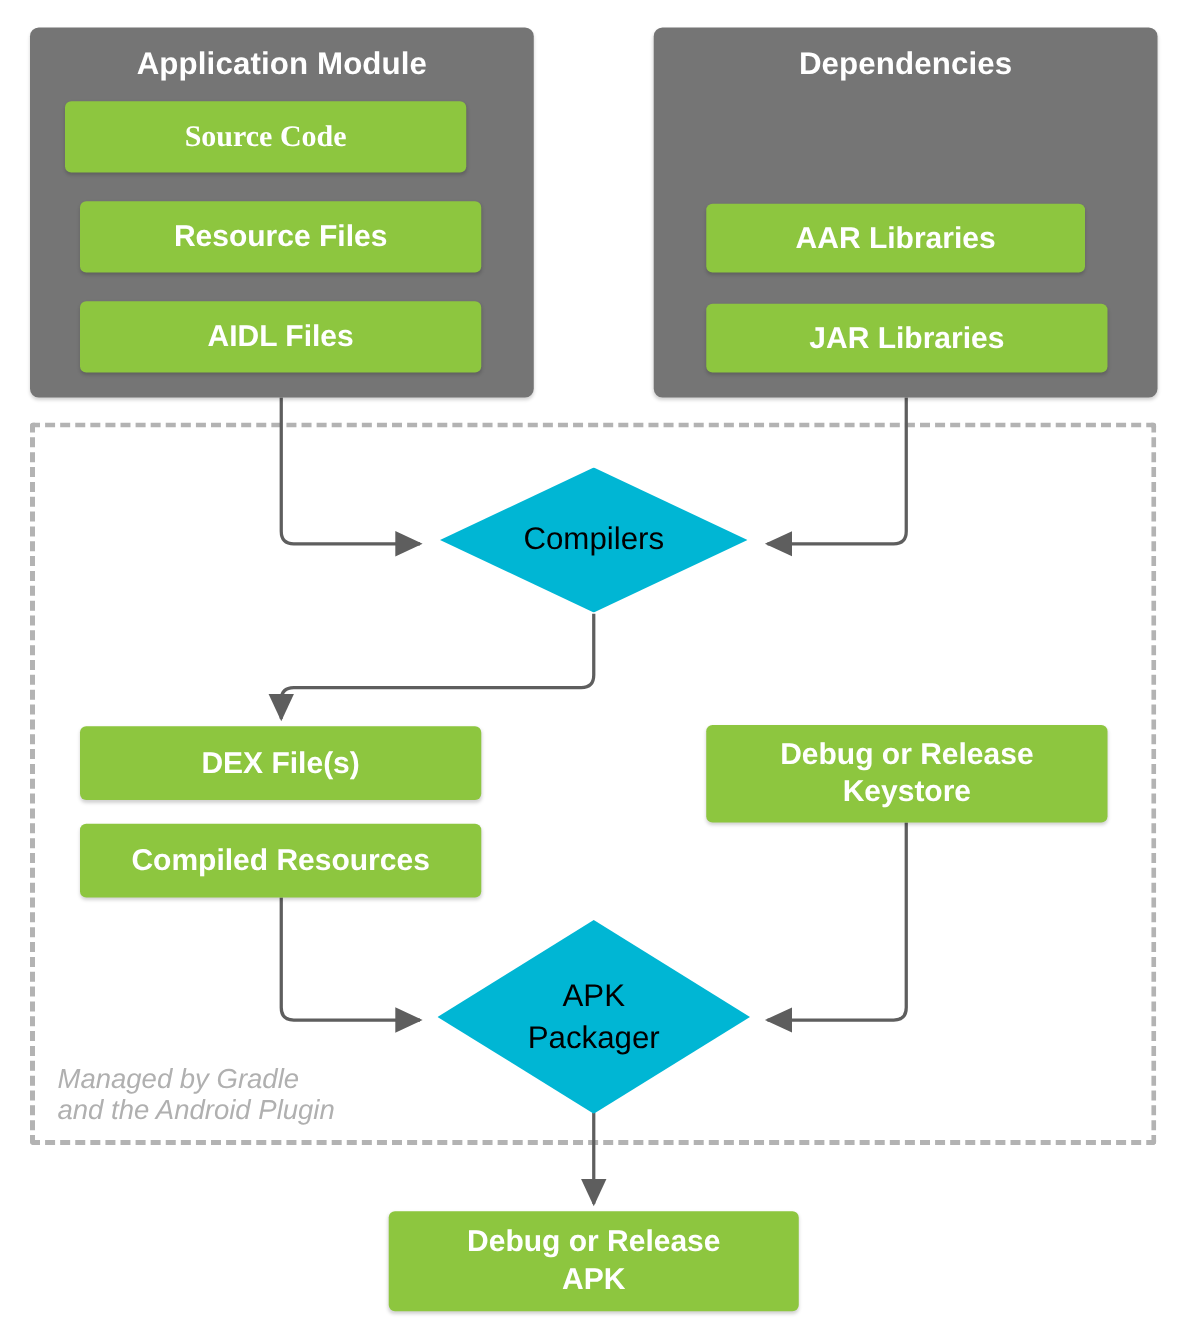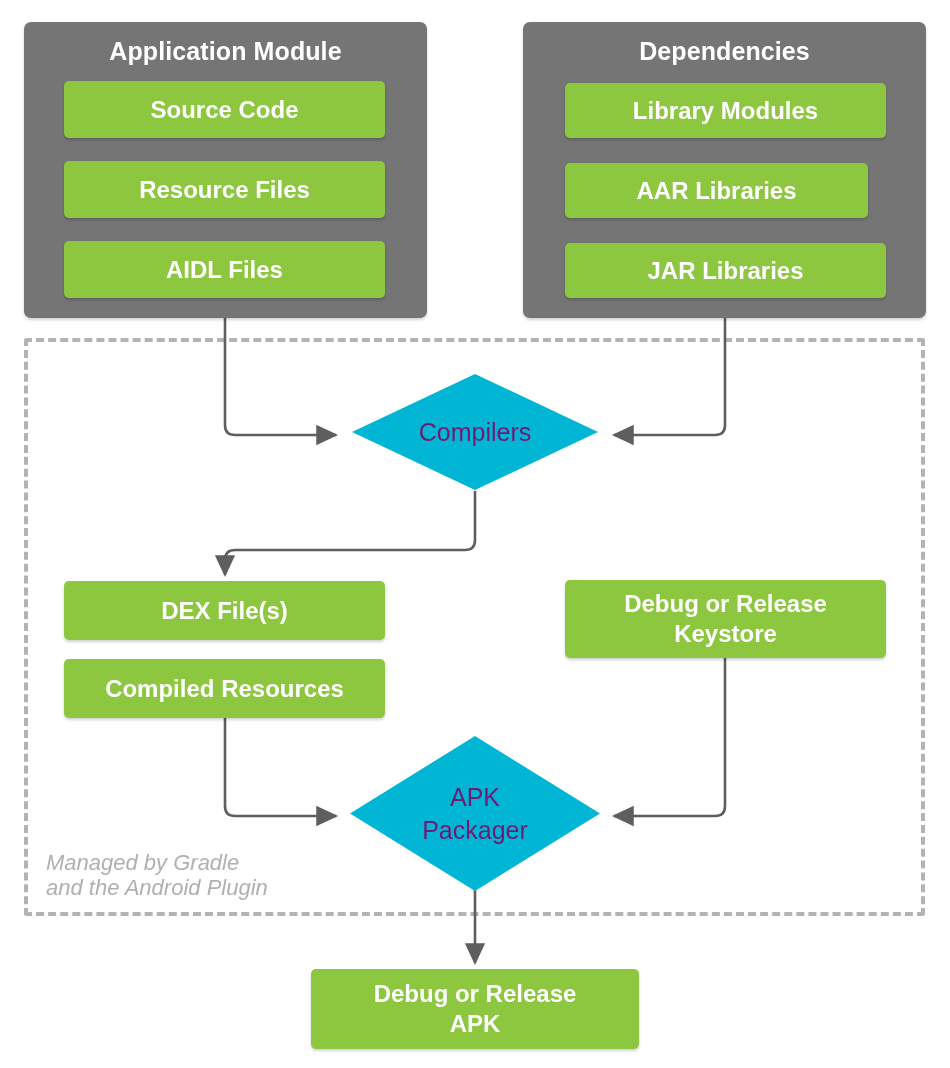--- a/index.html
+++ b/index.html
@@ -79,21 +79,21 @@
   .diamond-wrap {
     position: absolute;
   }
   .diamond-label {
     position: absolute;
     left: 0;
     right: 0;
     top: 50%;
     transform: translateY(-50%);
     text-align: center;
-    color: #701a75;
+    color: #000000;
     font-size: 25px;
     font-weight: normal;
     line-height: 33px;
     white-space: pre-line;
     pointer-events: none;
   }
 
   
   #connectors {
     position: absolute;
@@ -127,35 +127,32 @@
     <path d="M225,718 L225,806 Q225,816 235,816 L336,816" fill="none" stroke="#5e5e5e" stroke-width="2.6" marker-end="url(#arrowhead)"></path>
 
     <path d="M725,658 L725,806 Q725,816 715,816 L614,816" fill="none" stroke="#5e5e5e" stroke-width="2.6" marker-end="url(#arrowhead)"></path>
 
     <path d="M475,890 L475,963" fill="none" stroke="#5e5e5e" stroke-width="2.6" marker-end="url(#arrowhead)"></path>
   </svg>
 
   <div class="group-panel" style="left:24px; top:22px; width:403px; height:296px;">
     <div class="group-title">Application Module</div>
   </div>
-  <div class="green-box" style="left:64px; top:81px; width:321px; height:57px;">
+  <div class="green-box" style="left:52px; top:81px; width:321px; height:57px;font-family:Liberation Serif, serif;">
     <span>Source Code</span>
   </div>
   <div class="green-box" style="left:64px; top:241px; width:321px; height:57px;">
     <span>AIDL Files</span>
   </div>
   <div class="green-box" style="left:64px; top:161px; width:321px; height:57px;">
     <span>Resource Files</span>
   </div>
 
   <div class="group-panel" style="left:523px; top:22px; width:403px; height:296px;">
     <div class="group-title">Dependencies</div>
-  </div>
-  <div class="green-box" style="left:565px; top:83px; width:321px; height:55px;">
-    <span>Library Modules</span>
   </div>
   <div class="green-box" style="left:565px; top:163px; width:303px; height:55px;">
     <span>AAR Libraries</span>
   </div>
   <div class="green-box" style="left:565px; top:243px; width:321px; height:55px;">
     <span>JAR Libraries</span>
   </div>
 
   <div class="diamond-wrap" style="left:352px; top:374px; width:246px; height:116px;">
     <svg width="246" height="116" viewBox="0 0 246 116">

